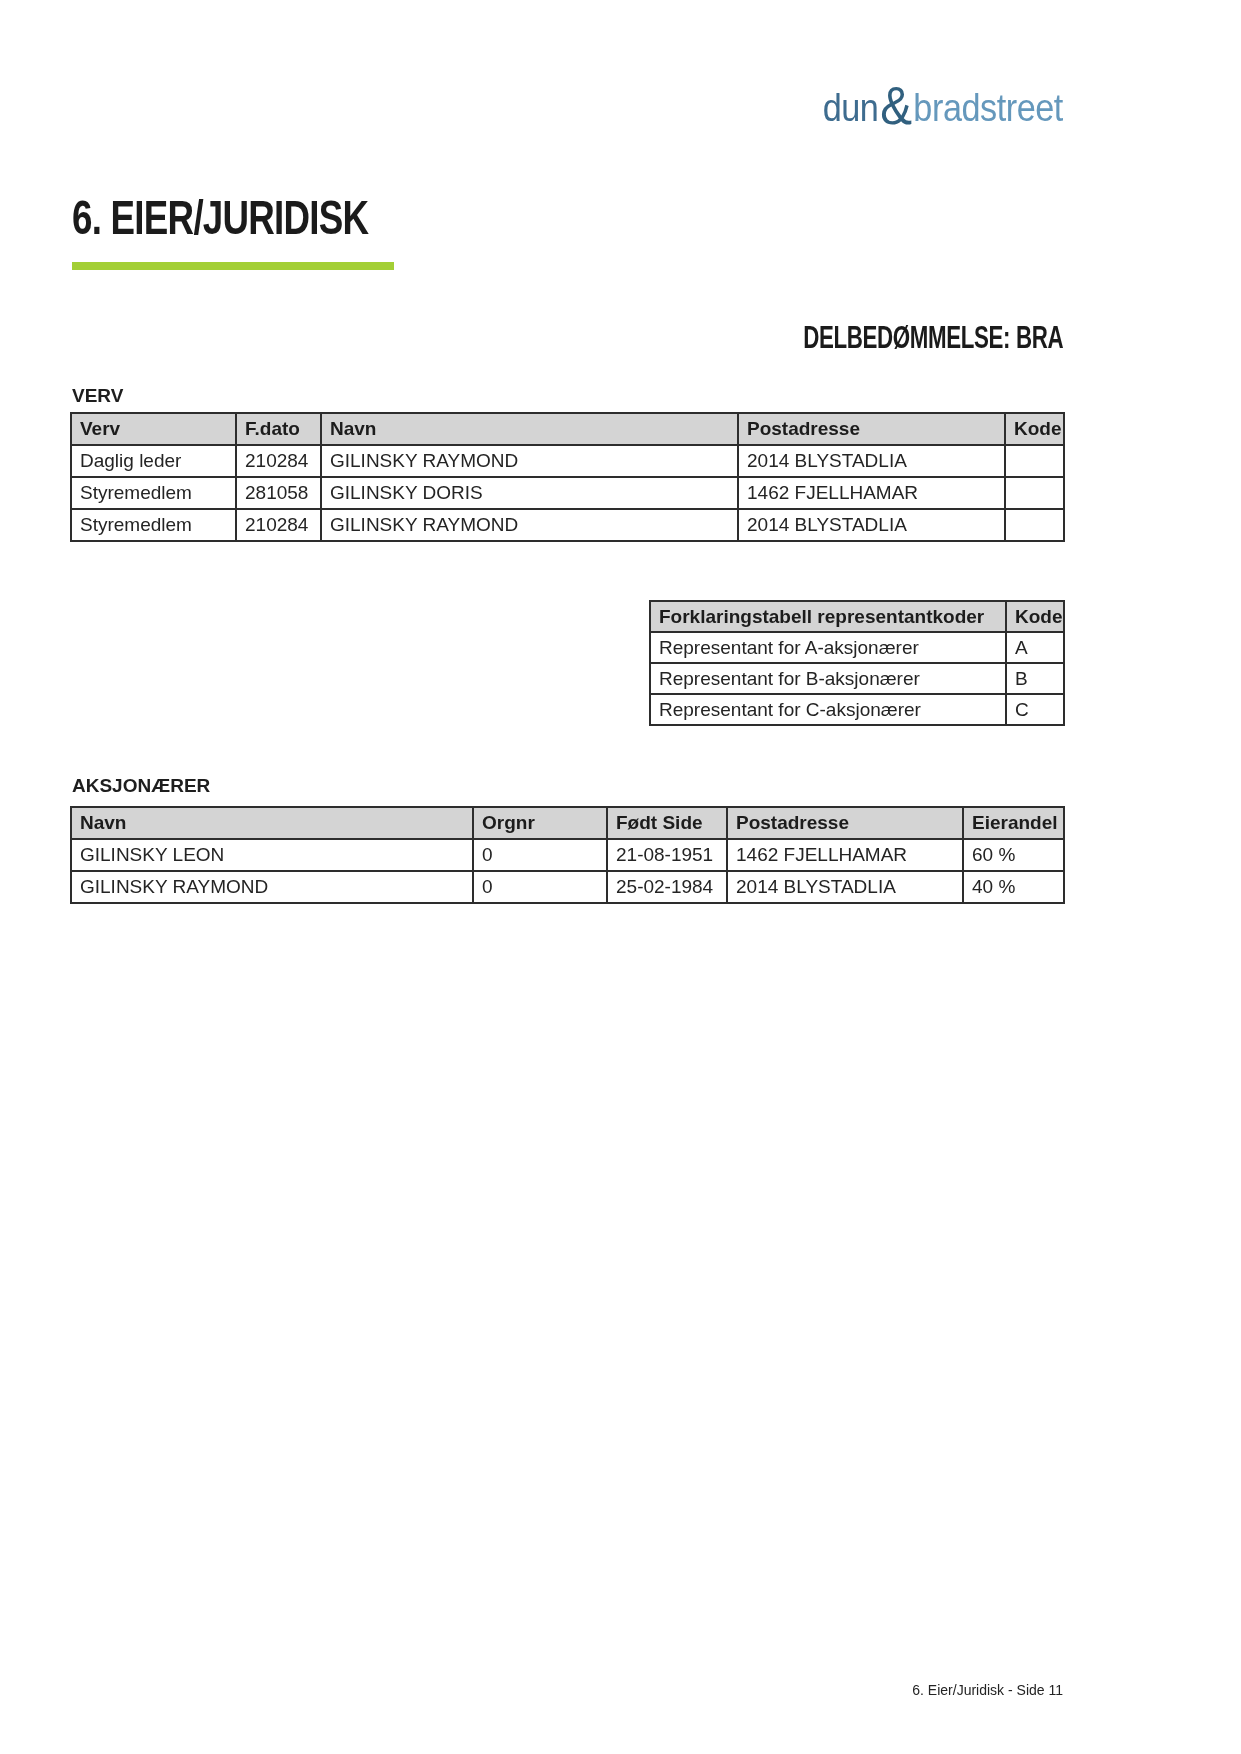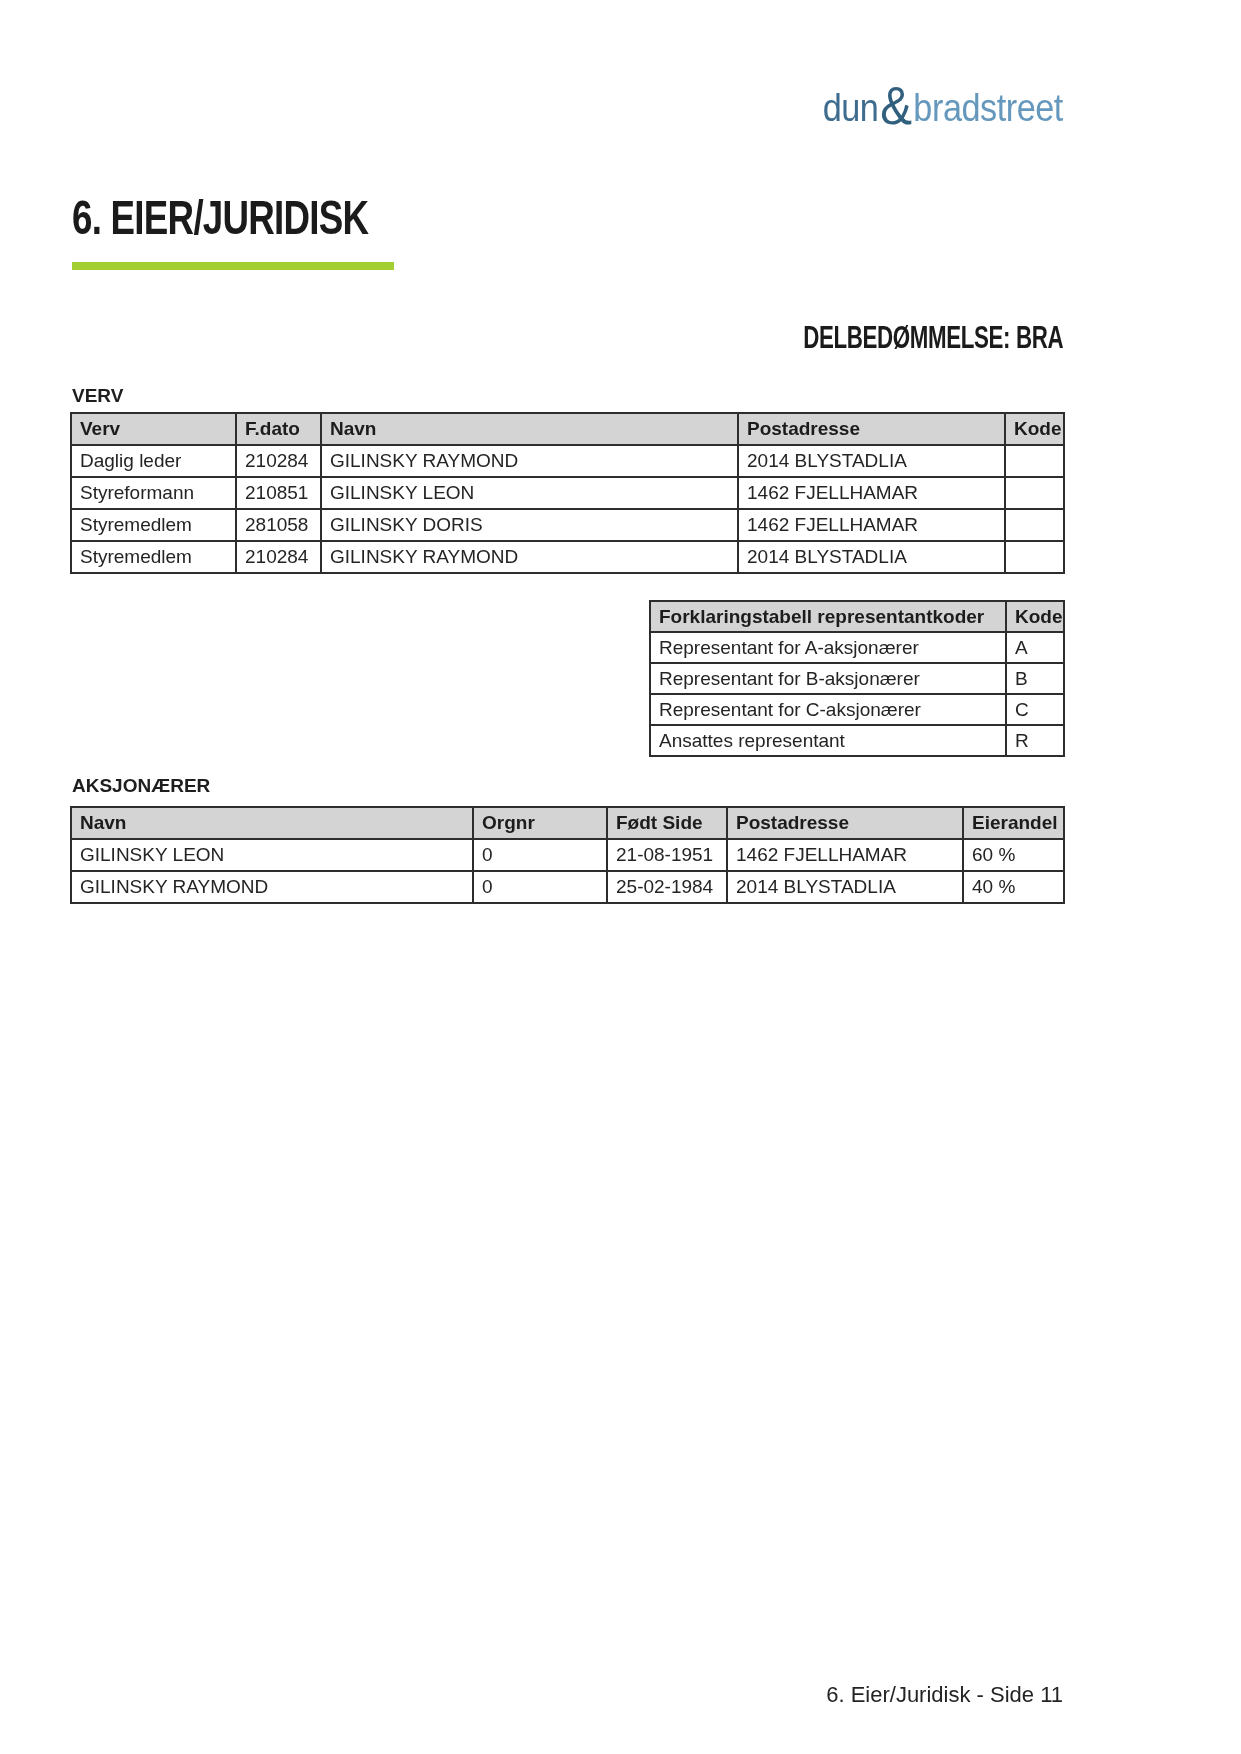--- a/index.html
+++ b/index.html
@@ -79,21 +79,21 @@
   }
   table.h32 th, table.h32 td { height: 32px; }
   table.h31 th, table.h31 td { height: 31px; }
 
   .tbl-verv { left: 70px;  top: 412px; width: 993px; }
   .tbl-kode { left: 649px; top: 600px; width: 414px; }
   .tbl-aksj { left: 70px;  top: 806px; width: 993px; }
 
   .footer {
     position: absolute; right: 178px; top: 1682px;
-    font-size: 22px; color: #242424; white-space: nowrap;
+    font-size: 14px; color: #242424; white-space: nowrap;
   }
 </style>
 </head>
 <body>
 
 <div class="logo">
   <span class="dun">dun</span>
   <span class="amp">&amp;</span>
   <span class="bradstreet">bradstreet</span>
 </div>
@@ -123,27 +123,20 @@
     </thead>
     <tbody>
       <tr>
         <td>Daglig leder</td>
         <td>210284</td>
         <td>GILINSKY RAYMOND</td>
         <td>2014 BLYSTADLIA</td>
         <td></td>
       </tr>
       <tr>
-        <td>Styreformann</td>
-        <td>210851</td>
-        <td>GILINSKY LEON</td>
-        <td>1462 FJELLHAMAR</td>
-        <td></td>
-      </tr>
-      <tr>
         <td>Styremedlem</td>
         <td>281058</td>
         <td>GILINSKY DORIS</td>
         <td>1462 FJELLHAMAR</td>
         <td></td>
       </tr>
       <tr>
         <td>Styremedlem</td>
         <td>210284</td>
         <td>GILINSKY RAYMOND</td>
@@ -169,24 +162,20 @@
         <td>Representant for A-aksjonærer</td>
         <td>A</td>
       </tr>
       <tr>
         <td>Representant for B-aksjonærer</td>
         <td>B</td>
       </tr>
       <tr>
         <td>Representant for C-aksjonærer</td>
         <td>C</td>
-      </tr>
-      <tr>
-        <td>Ansattes representant</td>
-        <td>R</td>
       </tr>
     </tbody>
   </table>
 
 <div class="block-label label-aksj">AKSJONÆRER</div>
 <table class="grid h32 tbl-aksj">
     <colgroup>
       <col style="width: 402px;">
       <col style="width: 134px;">
       <col style="width: 120px;">

